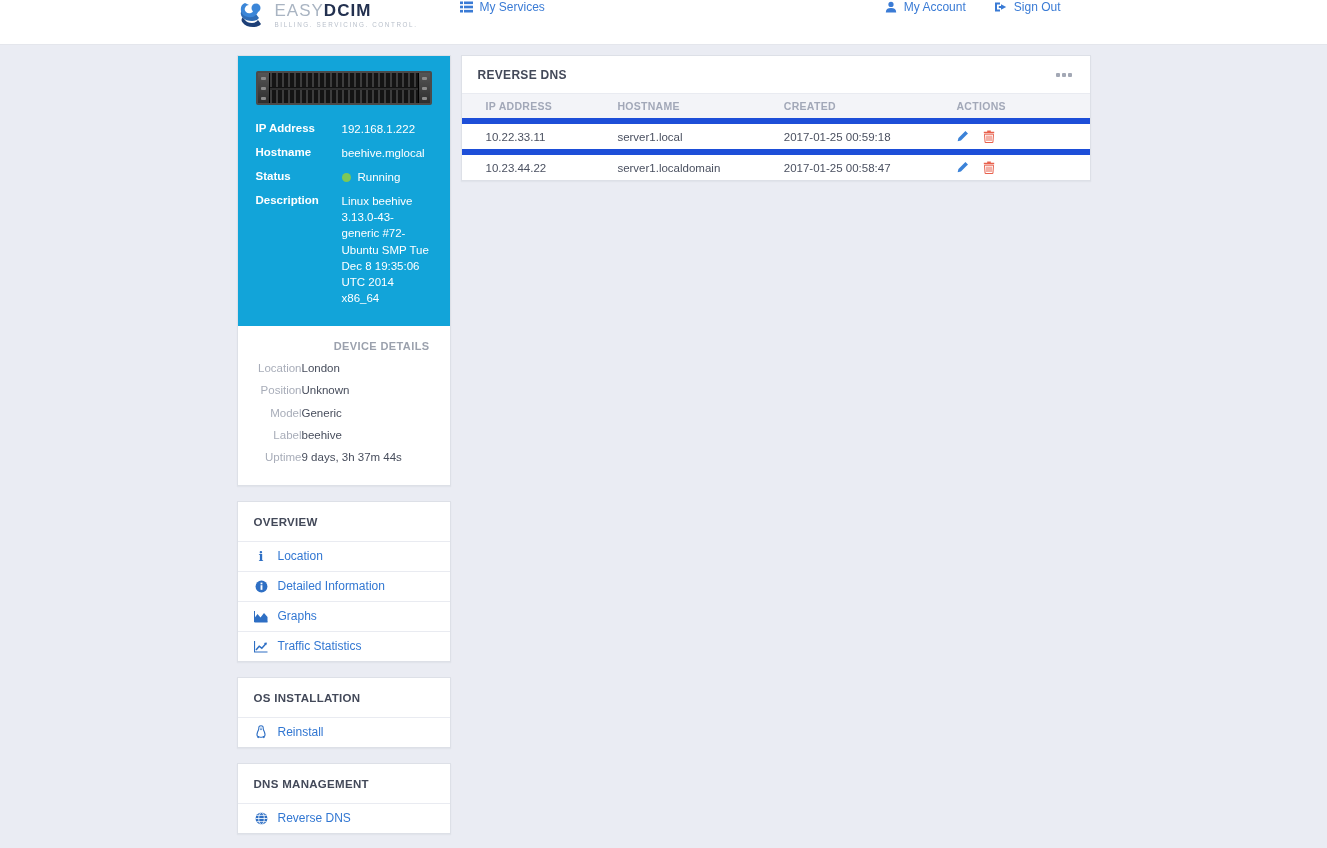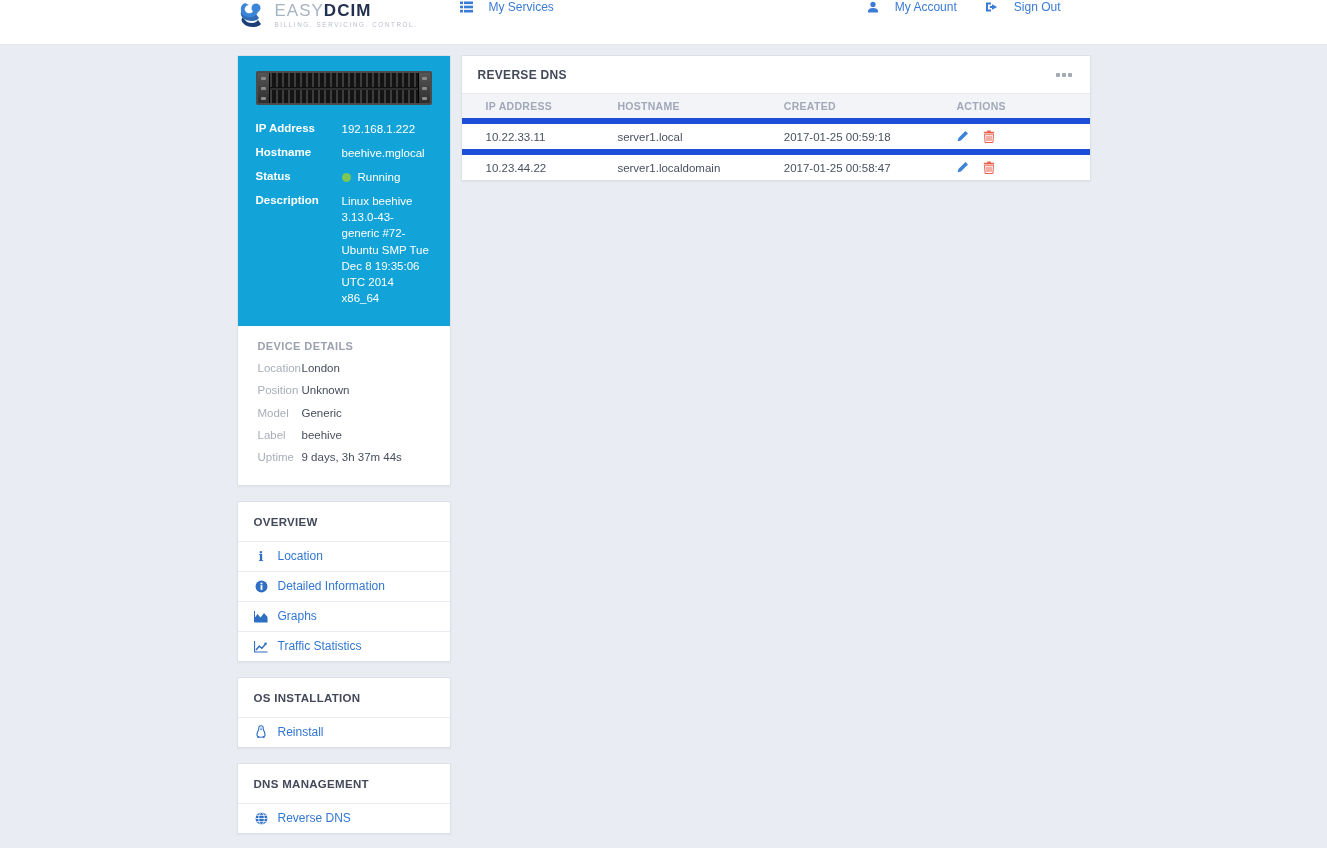--- a/index.html
+++ b/index.html
@@ -30,21 +30,21 @@
     align-items:flex-start;
   }
   .brand { display:flex; align-items:center; gap:8px; }
   .brand-icon { display:flex; }
   .brand-text { display:flex; flex-direction:column; line-height:1; }
   .brand-name { font-size:17px; letter-spacing:1px; font-weight:bold; }
   .b-light { color:#a9b4c2; font-weight:normal; }
   .b-dark { color:#22304f; }
   .brand-tagline { font-size:6.3px; color:#b9c0cb; letter-spacing:1.6px; margin-top:3px; }
   .nav-link {
-    display:flex; align-items:center; gap:16px;
+    display:flex; align-items:center; gap:7px;
     color:#3a7bd5; font-size:12px;
   }
   .nav-left { margin-left:42px; }
   .nav-right { margin-left:auto; display:flex; gap:28px; padding-right:30px; }
   .nav-icon { display:flex; color:#3a7bd5; }
 
   
   .page {
     width:854px;
     margin:10px auto 0;
@@ -95,21 +95,21 @@
   }
   .info-row { display:flex; font-size:11.5px; line-height:1.3; margin-top:8px; }
   .info-label { width:86px; flex-shrink:0; font-weight:bold; }
   .info-value { flex:1; line-height:1.4; }
   .status-dot {
     display:inline-block; width:9px; height:9px; border-radius:50%;
     background:#7dc855; margin-right:7px; vertical-align:-1px;
   }
 
   
-  .device-details { padding:14px 20px 20px; }
+  .device-details { padding:14px 20px 20px;text-align:right; }
   .details-title {
     font-size:11px; font-weight:bold; color:#9ba1ad;
     letter-spacing:0.4px; margin-bottom:9px;
   }
   .detail-row { display:flex; font-size:11.5px; line-height:1.25; margin-top:8px; }
   .detail-label { width:44px; flex-shrink:0; color:#a8adb9; }
   .detail-value { color:#474d5c; }
 
   
   .side-card { margin-top:15px; }

